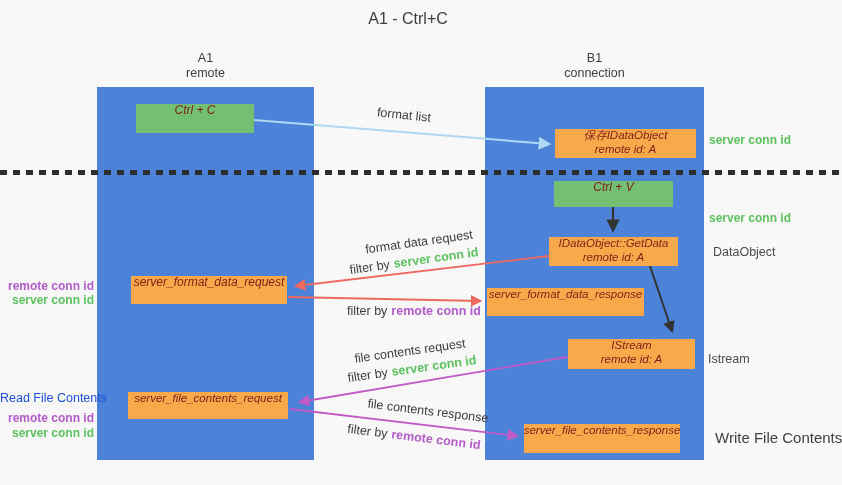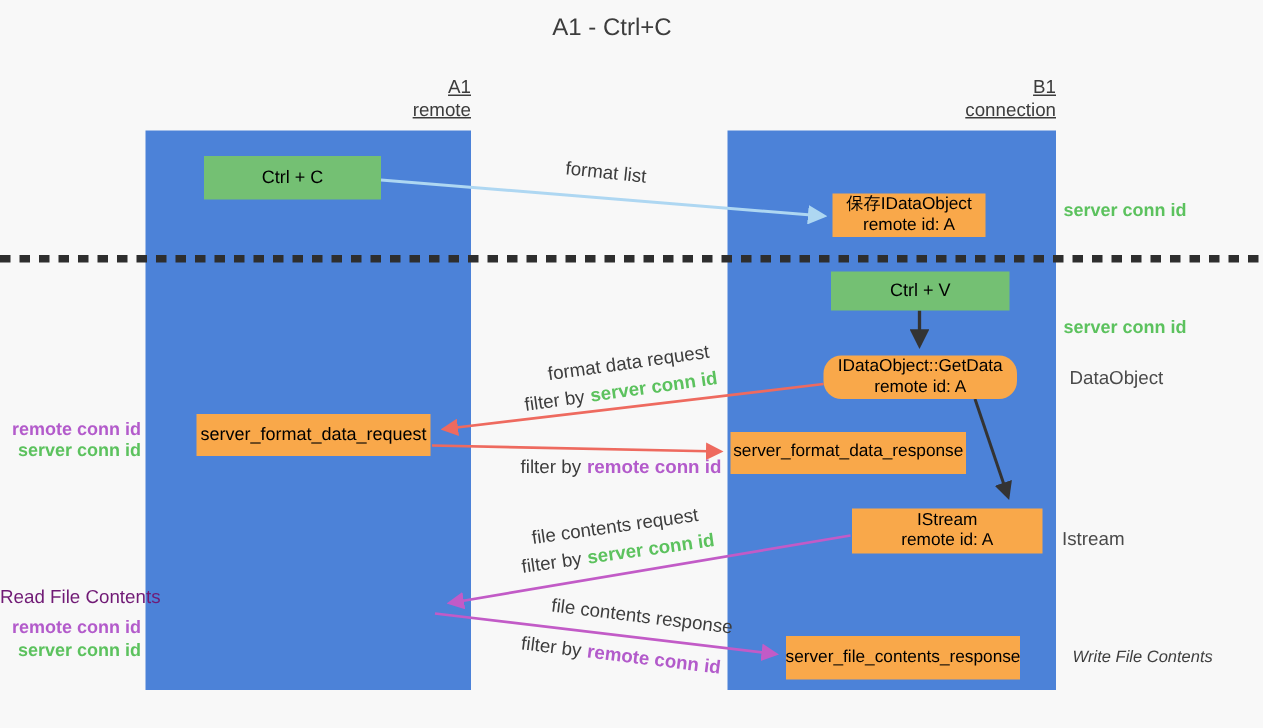--- a/index.html
+++ b/index.html
@@ -6,60 +6,60 @@
   #app{
     position:relative;width:842px;height:485px;overflow:hidden;
     background:#f8f8f8;
     font-family:"Liberation Sans",sans-serif;
     color:#3d3d3d;
   }
   .abs{position:absolute;}
   
   .title{left:0;top:8px;width:816px;text-align:center;font-size:16px;line-height:21px;color:#3c3c3c;}
   
-  .lane-header{top:51px;text-align:right;font-size:12.5px;line-height:15px;color:#3c3c3c;text-decoration:underline;}
+  .lane-header{top:51px;text-align:center;font-size:12.5px;line-height:15px;color:#3c3c3c;}
   .lane-header-left{left:97px;width:217px;}
   .lane-header-right{left:485px;width:219px;}
   
   .lane{top:87px;height:373px;background:#4c82d8;}
   .lane-left{left:97px;width:217px;}
   .lane-right{left:485px;width:219px;}
   
   svg.overlay{position:absolute;left:0;top:0;pointer-events:none;}
   
   .box{
-    display:flex;flex-direction:column;align-items:center;justify-content:center;
-    color:#000000;font-size:12px;line-height:13.5px;text-align:center;box-sizing:border-box;
+    display:flex;flex-direction:column;align-items:center;
+    color:#7f1d1d;font-size:12px;line-height:13.5px;text-align:center;box-sizing:border-box;font-style:italic;
   }
   .box.green{background:#74c073;}
   .box.orange{background:#f9a84a;}
   .box .bl{white-space:nowrap;}
   .b-ctrl-c{left:136px;top:104px;width:118px;height:29px;}
-  .b-save{left:555px;top:129px;width:102px;height:29px;font-size:11.5px;}
+  .b-save{left:555px;top:129px;width:141px;height:29px;font-size:11.5px;}
   .b-ctrl-v{left:554px;top:181px;width:119px;height:26px;}
-  .b-getdata{left:549px;top:237px;width:129px;height:29px;font-size:11.5px;border-radius:12px;}
+  .b-getdata{left:549px;top:237px;width:129px;height:29px;font-size:11.5px;}
   .b-freq{left:131px;top:276px;width:156px;height:28px;}
   .b-fres{left:487px;top:288px;width:157px;height:28px;font-size:11.5px;}
   .b-istream{left:568px;top:339px;width:127px;height:30px;font-size:11.5px;}
   .b-fcreq{left:128px;top:392px;width:160px;height:27px;font-size:11.5px;}
   .b-fcres{left:524px;top:424px;width:156px;height:29px;font-size:11.5px;}
   
   .green-t{color:#5cc25e;font-weight:bold;}
   .purple-t{color:#b35bcb;font-weight:bold;}
   .gray-t{color:#4a4a4a;}
   .side{font-size:12px;line-height:14px;white-space:nowrap;}
   .side-right-1{left:709px;top:133px;}
   .side-right-2{left:709px;top:211px;}
   .side-dataobject{left:713px;top:245px;font-size:12.5px;}
   .side-istream{left:708px;top:352px;font-size:12.5px;}
-  .side-write{left:715px;top:431px;font-size:11px;color:#3f3f3f;font-style:italic;}
+  .side-write{left:715px;top:431px;font-size:15px;color:#3f3f3f;}
   .left-col{left:0;width:94px;text-align:right;}
   .l-remote-1{top:279px;}
   .l-server-1{top:293px;}
-  .l-read{top:391px;width:92px;font-size:12.5px;color:#701a75;font-weight:normal;}
+  .l-read{top:391px;width:92px;font-size:12.5px;color:#1d4ed8;font-weight:normal;}
   .l-remote-2{top:411px;}
   .l-server-2{top:426px;}
   
   .flow-label{
     white-space:nowrap;font-size:12.5px;color:#3d3d3d;
     transform:translate(-50%,-50%) rotate(var(--rot,0deg));
   }
   .flow-label .pre{margin-right:4px;}
   .fl-format-list{left:404px;top:115px;--rot:6deg;}
   .fl-fdreq{left:419px;top:242px;--rot:-8deg;}
@@ -149,20 +149,23 @@
 
   <div class="abs box orange b-freq">
     <div class="bl">server_format_data_request</div>
   </div>
 
   <div class="abs box orange b-istream">
     <div class="bl">IStream</div>
     <div class="bl">remote id: A</div>
   </div>
 
+  <div class="abs box orange b-fcreq">
+    <div class="bl">server_file_contents_request</div>
+  </div>
 
   <div class="abs box orange b-fcres">
     <div class="bl">server_file_contents_response</div>
   </div>
 
   <div class="abs side green-t side-right-1">server conn id</div>
   <div class="abs side green-t side-right-2">server conn id</div>
   <div class="abs side gray-t side-dataobject">DataObject</div>
   <div class="abs side gray-t side-istream">Istream</div>
   <div class="abs side side-write">Write File Contents</div>

